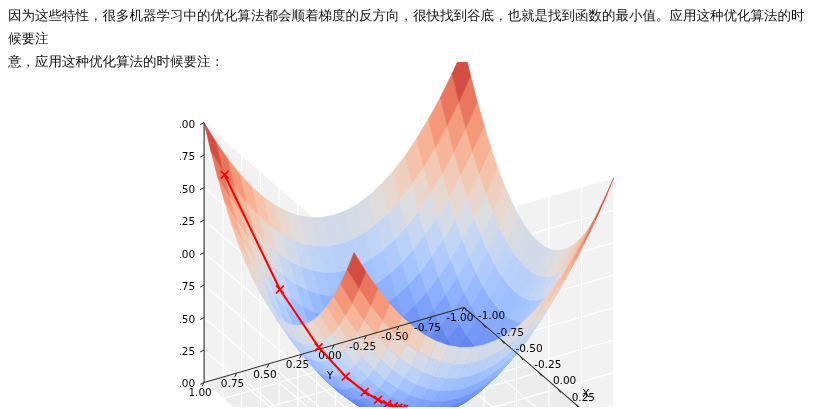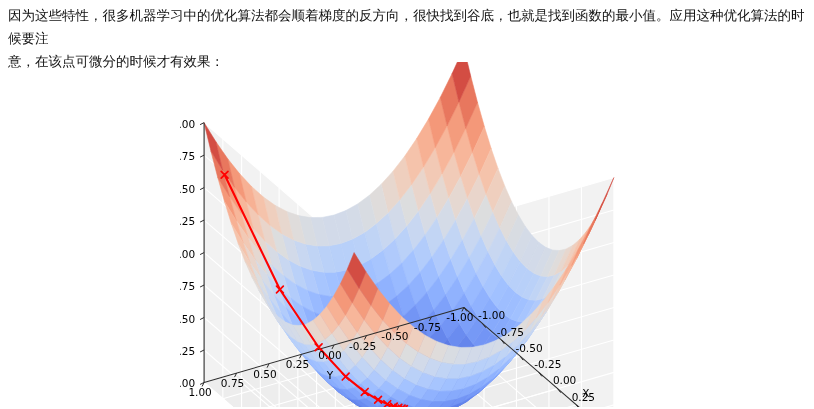--- a/index.html
+++ b/index.html
@@ -55,21 +55,21 @@
     fill: #000000;
   }
 </style>
 </head>
 <body>
 
 <div id="page">
 
   <div class="prose">
     <p>因为这些特性，很多机器学习中的优化算法都会顺着梯度的反方向，很快找到谷底，也就是找到函数的最小值。应用这种优化算法的时候要注</p>
-    <p>意，在该点可微分的时候才有效果：</p>
+    <p>意，应用这种优化算法的时候要注：</p>
   </div>
 
   <div id="figure-wrap">
     <svg id="figure-svg" width="450" height="345" viewBox="0 0 450 345">
       <g id="panes">
           <polygon points="283.90,245.45 433.90,375.36 174.10,450.36 24.10,320.45" fill="#eaeaea" fill-opacity="0.62" stroke="none"></polygon>
           <polygon points="24.10,320.45 174.10,450.36 174.10,190.55 24.10,60.64" fill="#eaeaea" fill-opacity="0.62" stroke="none"></polygon>
           <polygon points="433.90,375.36 174.10,450.36 174.10,190.55 433.90,115.55" fill="#eaeaea" fill-opacity="0.62" stroke="none"></polygon>
         </g>
       <g id="pane-grid">

